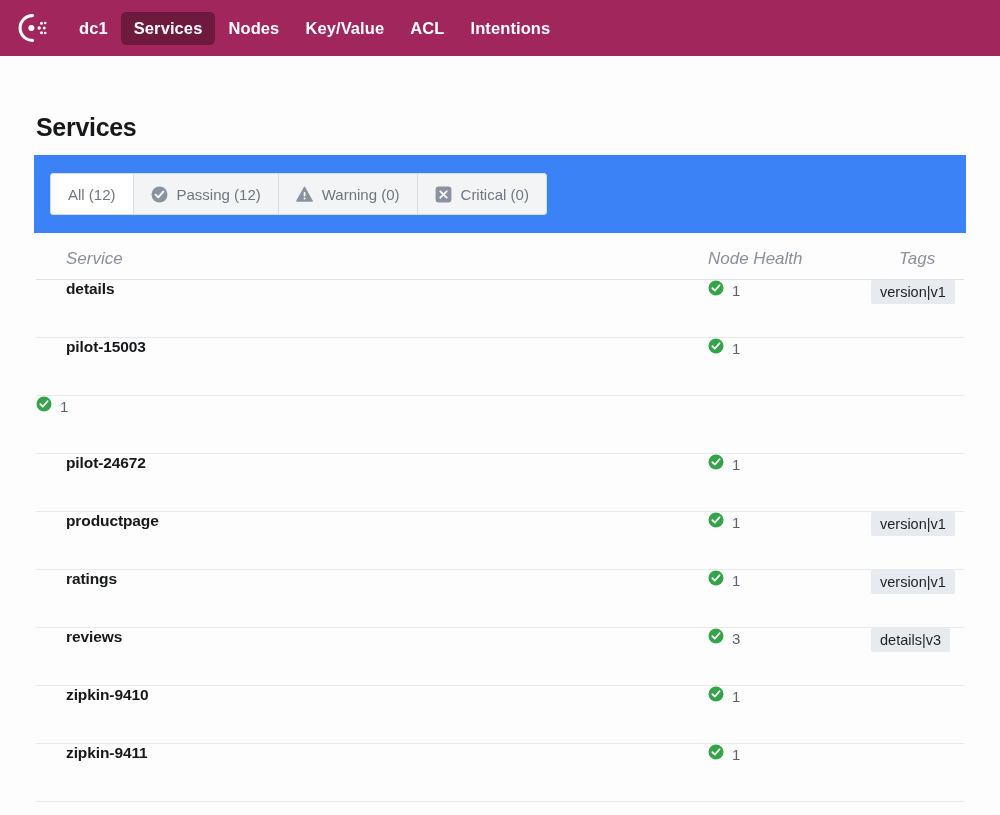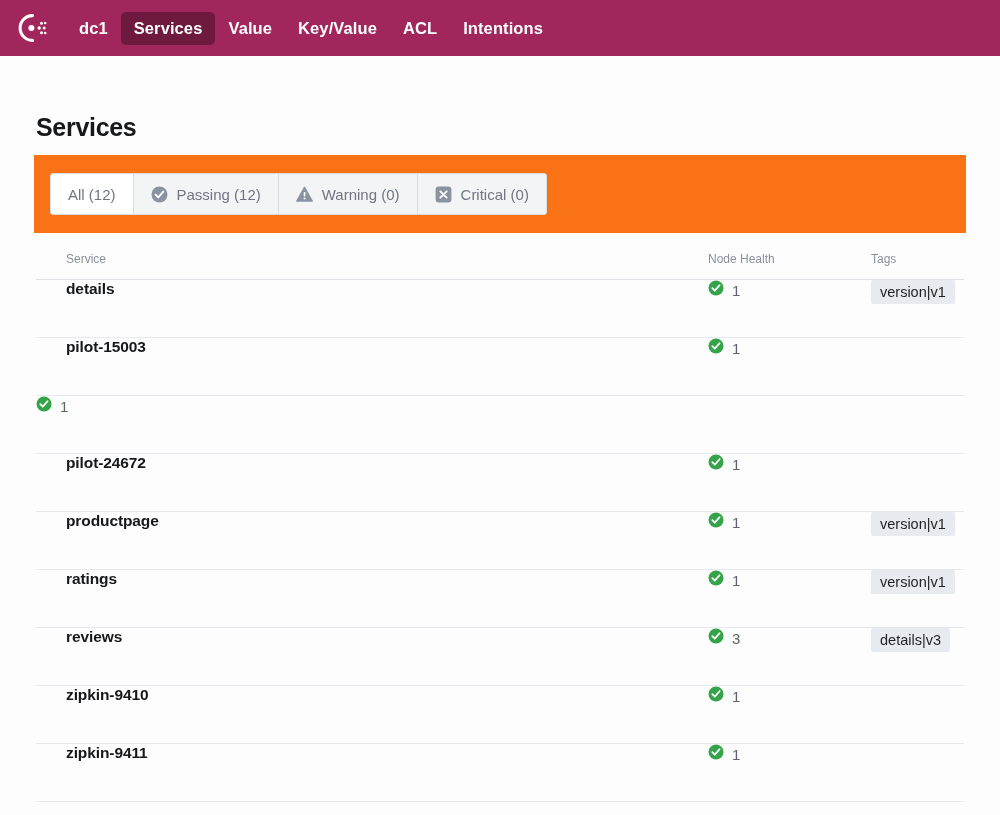--- a/index.html
+++ b/index.html
@@ -65,21 +65,21 @@
     font-size: 25px;
     font-weight: bold;
     color: #17181a;
     letter-spacing: -0.3px;
     margin-top: 57px;
     margin-bottom: 13px;
   }
 
   
   #filterbar {
-    background: #f97316;
+    background: #3b82f6;
     height: 78px;
     margin: 0 -2px;
     display: flex;
     align-items: center;
     padding-left: 16px;
   }
 
   #filter-group {
     display: flex;
     border: 1px solid #d8dce3;
@@ -124,28 +124,29 @@
 
   .thead {
     display: flex;
     align-items: center;
     height: 47px;
     border-bottom: 1px solid #dfe2e8;
     padding-top: 6px;
   }
 
   .th {
-    font-size: 12px;
+    font-size: 17px;
     color: #8a909c;
     font-weight: normal;
+    font-style: italic;
   }
 
   .col-service { width: 672px; padding-left: 30px; }
   .col-health  { width: 163px; }
-  .col-tags    { flex: 1; }
+  .col-tags    { flex: 1; margin-left: 28px; }
 
   .trow {
     display: flex;
     align-items: flex-start;
     height: 58px;
     border-bottom: 1px solid #e6e9ee;
   }
 
   .cell-service {
     width: 672px;
@@ -197,21 +198,21 @@
       <circle cx="26.5" cy="12.2" r="1.5" fill="#ffffff"></circle>
       <circle cx="26.5" cy="21.8" r="1.5" fill="#ffffff"></circle>
       <circle cx="30.2" cy="12.0" r="1.3" fill="#ffffff"></circle>
       <circle cx="30.2" cy="22.0" r="1.3" fill="#ffffff"></circle>
     </svg>
   </div>
 
   <div id="nav-items">
     <div class="nav-item plain">dc1</div>
     <div class="nav-item active">Services</div>
-    <div class="nav-item">Value</div>
+    <div class="nav-item">Nodes</div>
     <div class="nav-item">Key/Value</div>
     <div class="nav-item">ACL</div>
     <div class="nav-item">Intentions</div>
   </div>
 
 </div>
 
 <div id="content">
 
   <h1 id="page-title">Services</h1>

